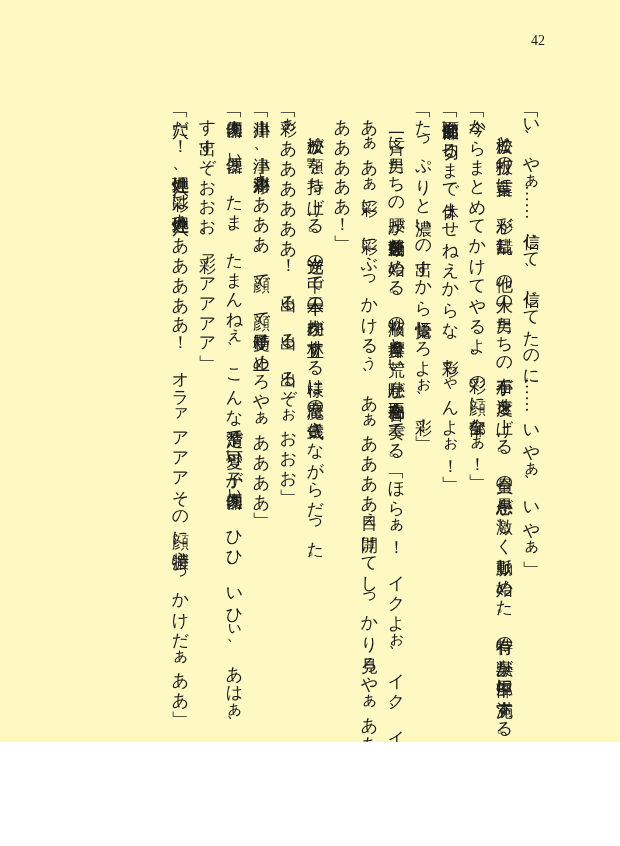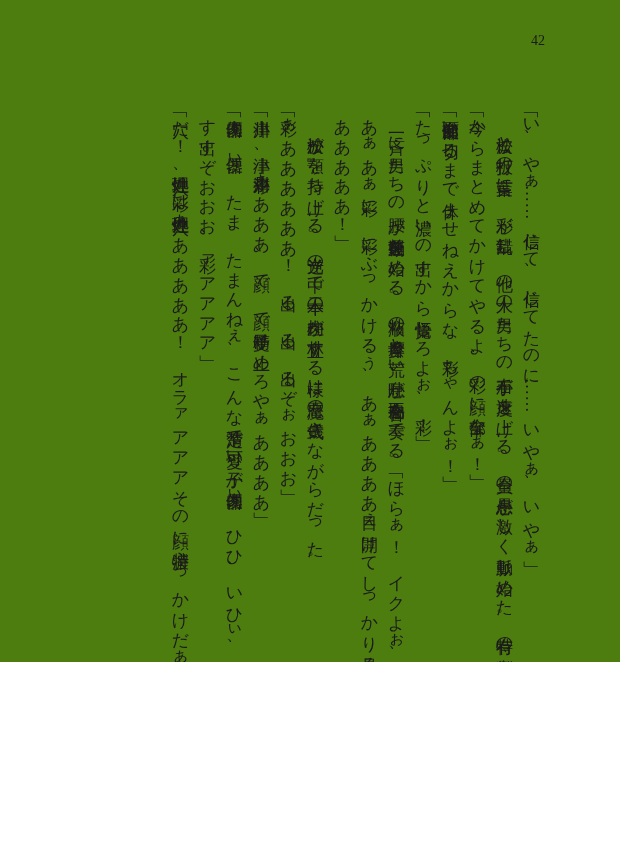--- a/index.html
+++ b/index.html
@@ -3,22 +3,22 @@
   <meta charset="utf-8">
   <style>
     html, body {
       margin: 0;
       padding: 0;
       background: #ffffff;
     }
     .page {
       position: relative;
       width: 620px;
-      height: 662px;
-      background: #4d7c0f;
+      height: 742px;
+      background: #fef9c3;
       overflow: hidden;
     }
     .page-number {
       position: absolute;
       top: 33px;
       left: 531px;
       font-family: "Liberation Serif", "DejaVu Serif", serif;
       font-size: 14px;
       color: #1a1a1a;
     }

